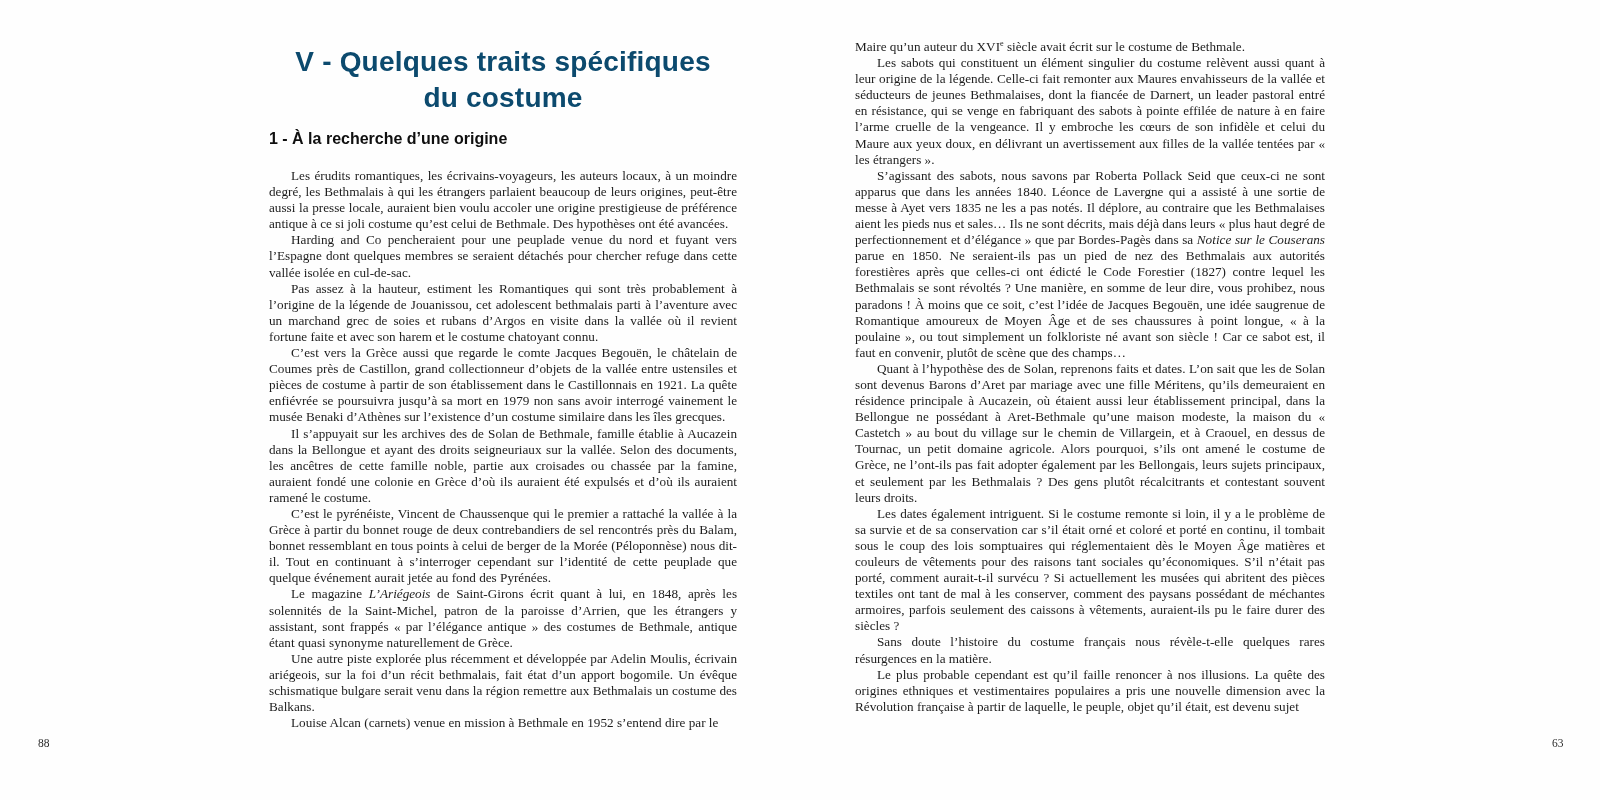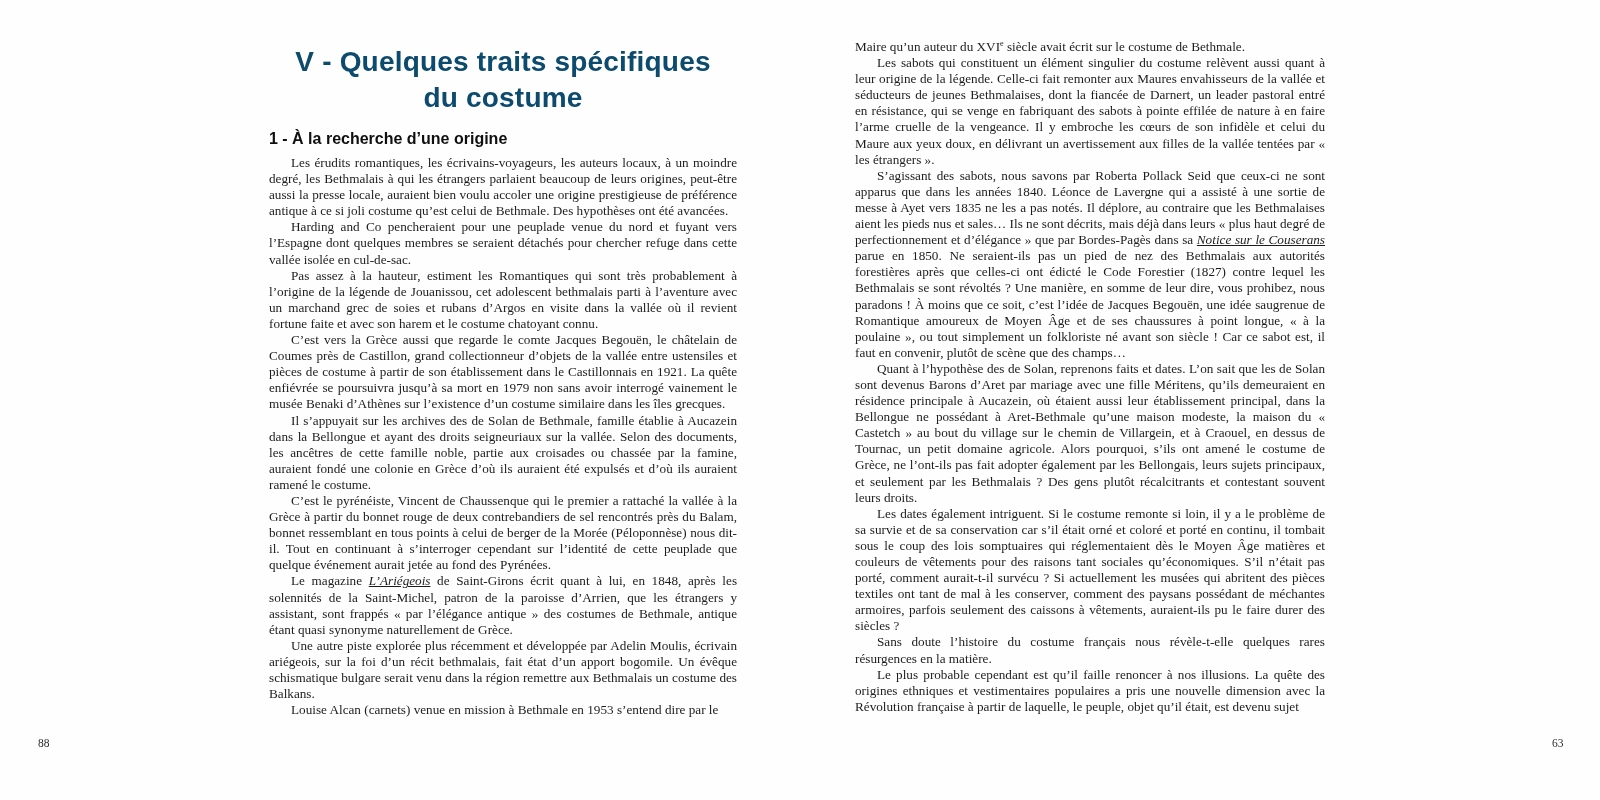--- a/index.html
+++ b/index.html
@@ -31,33 +31,33 @@
     color: #0c4a6e;
     letter-spacing: 0.2px;
   }
   .section-heading {
     font-family: "Liberation Sans", "DejaVu Sans", sans-serif;
     font-weight: 700;
     font-size: 16px;
     line-height: 20px;
     color: #0f0f0f;
     margin-top: 13px;
-    margin-bottom: 6px;
+    margin-bottom: 19px;
   }
   .body-text p {
     margin: 0;
     font-family: "Liberation Serif", "DejaVu Serif", serif;
     font-size: 13.2px;
     line-height: 16.1px;
     text-align: justify;
     text-indent: 22px;
     color: #1c1c1c;
   }
   .body-text p.continuation { text-indent: 0; }
-  .body-text em { font-style: italic; text-decoration: underline; }
+  .body-text em { font-style: italic; }
   .body-text sup { font-size: 0.62em; line-height: 0; vertical-align: super; }
 
   .folio {
     position: absolute;
     font-family: "Liberation Serif", "DejaVu Serif", serif;
     font-size: 11.5px;
     color: #2a2a2a;
   }
   .folio-left  { left: 38px;  top: 737px; }
   .folio-right { left: 1512px; top: 737px; padding-left: 40px; }
@@ -75,21 +75,21 @@
     <div class="section-heading">1 - À la recherche d’une origine</div>
     <div class="body-text">
       <p><span>Les érudits romantiques, les écrivains-voyageurs, les auteurs locaux, à un moindre degré, les Bethmalais à qui les étrangers parlaient beaucoup de leurs origines, peut-être aussi la presse locale, auraient bien voulu accoler une origine prestigieuse de préférence antique à ce si joli costume qu’est celui de Bethmale. Des hypothèses ont été avancées.</span></p>
       <p><span>Harding and Co pencheraient pour une peuplade venue du nord et fuyant vers l’Espagne dont quelques membres se seraient détachés pour chercher refuge dans cette vallée isolée en cul-de-sac.</span></p>
       <p><span>Pas assez à la hauteur, estiment les Romantiques qui sont très probablement à l’origine de la légende de Jouanissou, cet adolescent bethmalais parti à l’aventure avec un marchand grec de soies et rubans d’Argos en visite dans la vallée où il revient fortune faite et avec son harem et le costume chatoyant connu.</span></p>
       <p><span>C’est vers la Grèce aussi que regarde le comte Jacques Begouën, le châtelain de Coumes près de Castillon, grand collectionneur d’objets de la vallée entre ustensiles et pièces de costume à partir de son établissement dans le Castillonnais en 1921. La quête enfiévrée se poursuivra jusqu’à sa mort en 1979 non sans avoir interrogé vainement le musée Benaki d’Athènes sur l’existence d’un costume similaire dans les îles grecques.</span></p>
       <p><span>Il s’appuyait sur les archives des de Solan de Bethmale, famille établie à Aucazein dans la Bellongue et ayant des droits seigneuriaux sur la vallée. Selon des documents, les ancêtres de cette famille noble, partie aux croisades ou chassée par la famine, auraient fondé une colonie en Grèce d’où ils auraient été expulsés et d’où ils auraient ramené le costume.</span></p>
       <p><span>C’est le pyrénéiste, Vincent de Chaussenque qui le premier a rattaché la vallée à la Grèce à partir du bonnet rouge de deux contrebandiers de sel rencontrés près du Balam, bonnet ressemblant en tous points à celui de berger de la Morée (Péloponnèse) nous dit-il. Tout en continuant à s’interroger cependant sur l’identité de cette peuplade que quelque événement aurait jetée au fond des Pyrénées.</span></p>
       <p><span>Le magazine </span><em>L’Ariégeois</em><span> de Saint-Girons écrit quant à lui, en 1848, après les solennités de la Saint-Michel, patron de la paroisse d’Arrien, que les étrangers y assistant, sont frappés « par l’élégance antique » des costumes de Bethmale, antique étant quasi synonyme naturellement de Grèce.</span></p>
       <p><span>Une autre piste explorée plus récemment et développée par Adelin Moulis, écrivain ariégeois, sur la foi d’un récit bethmalais, fait état d’un apport bogomile. Un évêque schismatique bulgare serait venu dans la région remettre aux Bethmalais un costume des Balkans.</span></p>
-      <p><span>Louise Alcan (carnets) venue en mission à Bethmale en 1953 s’entend dire par le</span></p>
+      <p><span>Louise Alcan (carnets) venue en mission à Bethmale en 1952 s’entend dire par le</span></p>
     </div>
   </div>
 
   <div class="page-column page-right-column">
     <div class="body-text">
       <p class="continuation"><span>Maire qu’un auteur du XVI</span><sup>e</sup><span> siècle avait écrit sur le costume de Bethmale.</span></p>
       <p><span>Les sabots qui constituent un élément singulier du costume relèvent aussi quant à leur origine de la légende. Celle-ci fait remonter aux Maures envahisseurs de la vallée et séducteurs de jeunes Bethmalaises, dont la fiancée de Darnert, un leader pastoral entré en résistance, qui se venge en fabriquant des sabots à pointe effilée de nature à en faire l’arme cruelle de la vengeance. Il y embroche les cœurs de son infidèle et celui du Maure aux yeux doux, en délivrant un avertissement aux filles de la vallée tentées par « les étrangers ».</span></p>
       <p><span>S’agissant des sabots, nous savons par Roberta Pollack Seid que ceux-ci ne sont apparus que dans les années 1840. Léonce de Lavergne qui a assisté à une sortie de messe à Ayet vers 1835 ne les a pas notés. Il déplore, au contraire que les Bethmalaises aient les pieds nus et sales… Ils ne sont décrits, mais déjà dans leurs « plus haut degré de perfectionnement et d’élégance » que par Bordes-Pagès dans sa </span><em>Notice sur le Couserans</em><span> parue en 1850. Ne seraient-ils pas un pied de nez des Bethmalais aux autorités forestières après que celles-ci ont édicté le Code Forestier (1827) contre lequel les Bethmalais se sont révoltés ? Une manière, en somme de leur dire, vous prohibez, nous paradons ! À moins que ce soit, c’est l’idée de Jacques Begouën, une idée saugrenue de Romantique amoureux de Moyen Âge et de ses chaussures à point longue, « à la poulaine », ou tout simplement un folkloriste né avant son siècle ! Car ce sabot est, il faut en convenir, plutôt de scène que des champs…</span></p>
       <p><span>Quant à l’hypothèse des de Solan, reprenons faits et dates. L’on sait que les de Solan sont devenus Barons d’Aret par mariage avec une fille Méritens, qu’ils demeuraient en résidence principale à Aucazein, où étaient aussi leur établissement principal, dans la Bellongue ne possédant à Aret-Bethmale qu’une maison modeste, la maison du « Castetch » au bout du village sur le chemin de Villargein, et à Craouel, en dessus de Tournac, un petit domaine agricole. Alors pourquoi, s’ils ont amené le costume de Grèce, ne l’ont-ils pas fait adopter également par les Bellongais, leurs sujets principaux, et seulement par les Bethmalais ? Des gens plutôt récalcitrants et contestant souvent leurs droits.</span></p>
       <p><span>Les dates également intriguent. Si le costume remonte si loin, il y a le problème de sa survie et de sa conservation car s’il était orné et coloré et porté en continu, il tombait sous le coup des lois somptuaires qui réglementaient dès le Moyen Âge matières et couleurs de vêtements pour des raisons tant sociales qu’économiques. S’il n’était pas porté, comment aurait-t-il survécu ? Si actuellement les musées qui abritent des pièces textiles ont tant de mal à les conserver, comment des paysans possédant de méchantes armoires, parfois seulement des caissons à vêtements, auraient-ils pu le faire durer des siècles ?</span></p>

